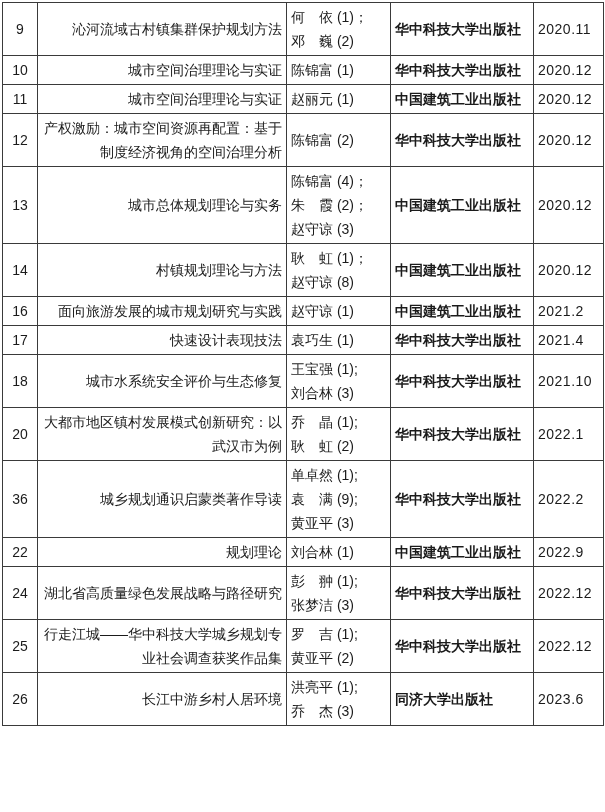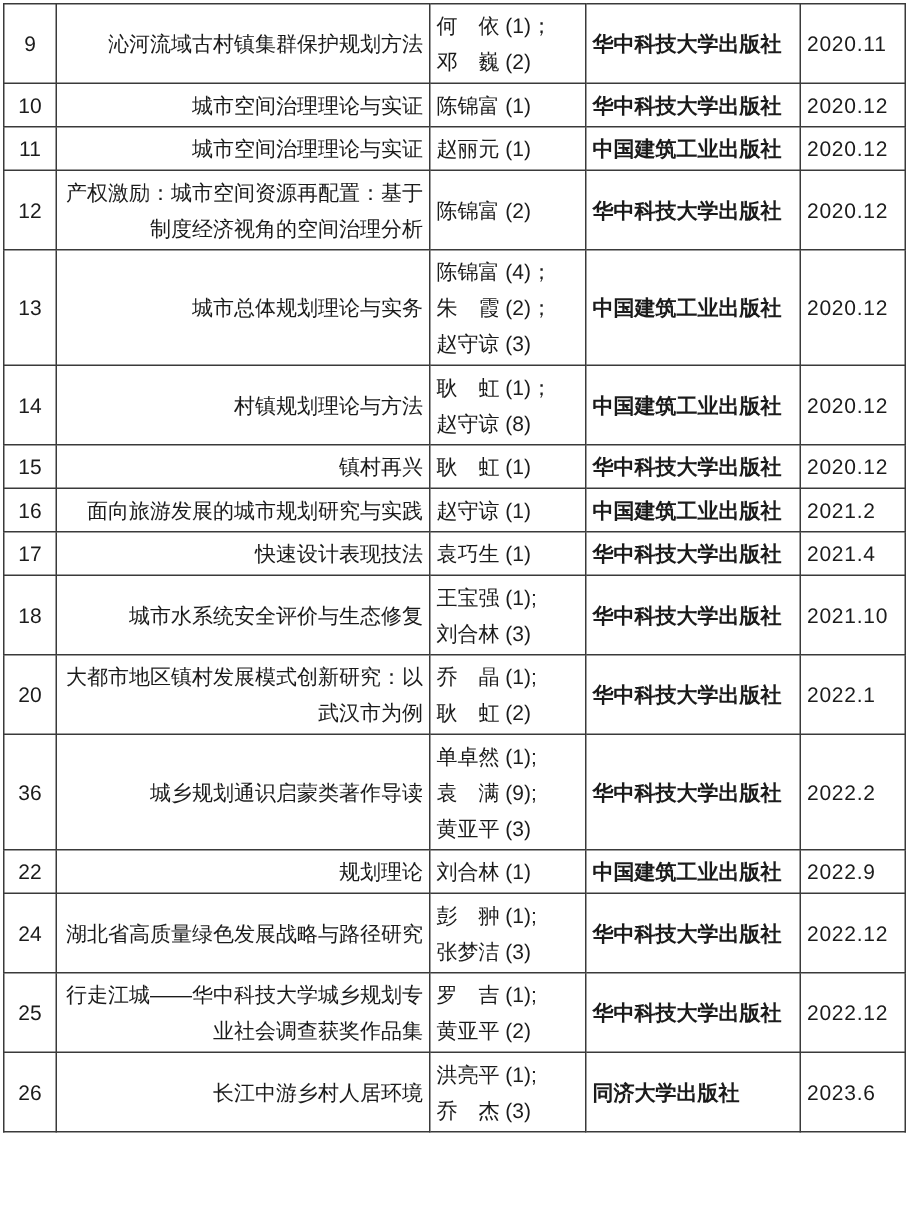--- a/index.html
+++ b/index.html
@@ -132,29 +132,20 @@
     <td class="c-num">14</td>
     <td class="c-title">村镇规划理论与方法</td>
     <td class="c-authors">
             <div class="author-line">耿　虹 (1)；</div>
             <div class="author-line">赵守谅 (8)</div>
           </td>
     <td class="c-pub">中国建筑工业出版社</td>
     <td class="c-date">2020.12</td>
   </tr>
 
-  <tr>
-    <td class="c-num">15</td>
-    <td class="c-title">镇村再兴</td>
-    <td class="c-authors">
-            <div class="author-line">耿　虹 (1)</div>
-          </td>
-    <td class="c-pub">华中科技大学出版社</td>
-    <td class="c-date">2020.12</td>
-  </tr>
 
   <tr>
     <td class="c-num">16</td>
     <td class="c-title">面向旅游发展的城市规划研究与实践</td>
     <td class="c-authors">
             <div class="author-line">赵守谅 (1)</div>
           </td>
     <td class="c-pub">中国建筑工业出版社</td>
     <td class="c-date">2021.2</td>
   </tr>

